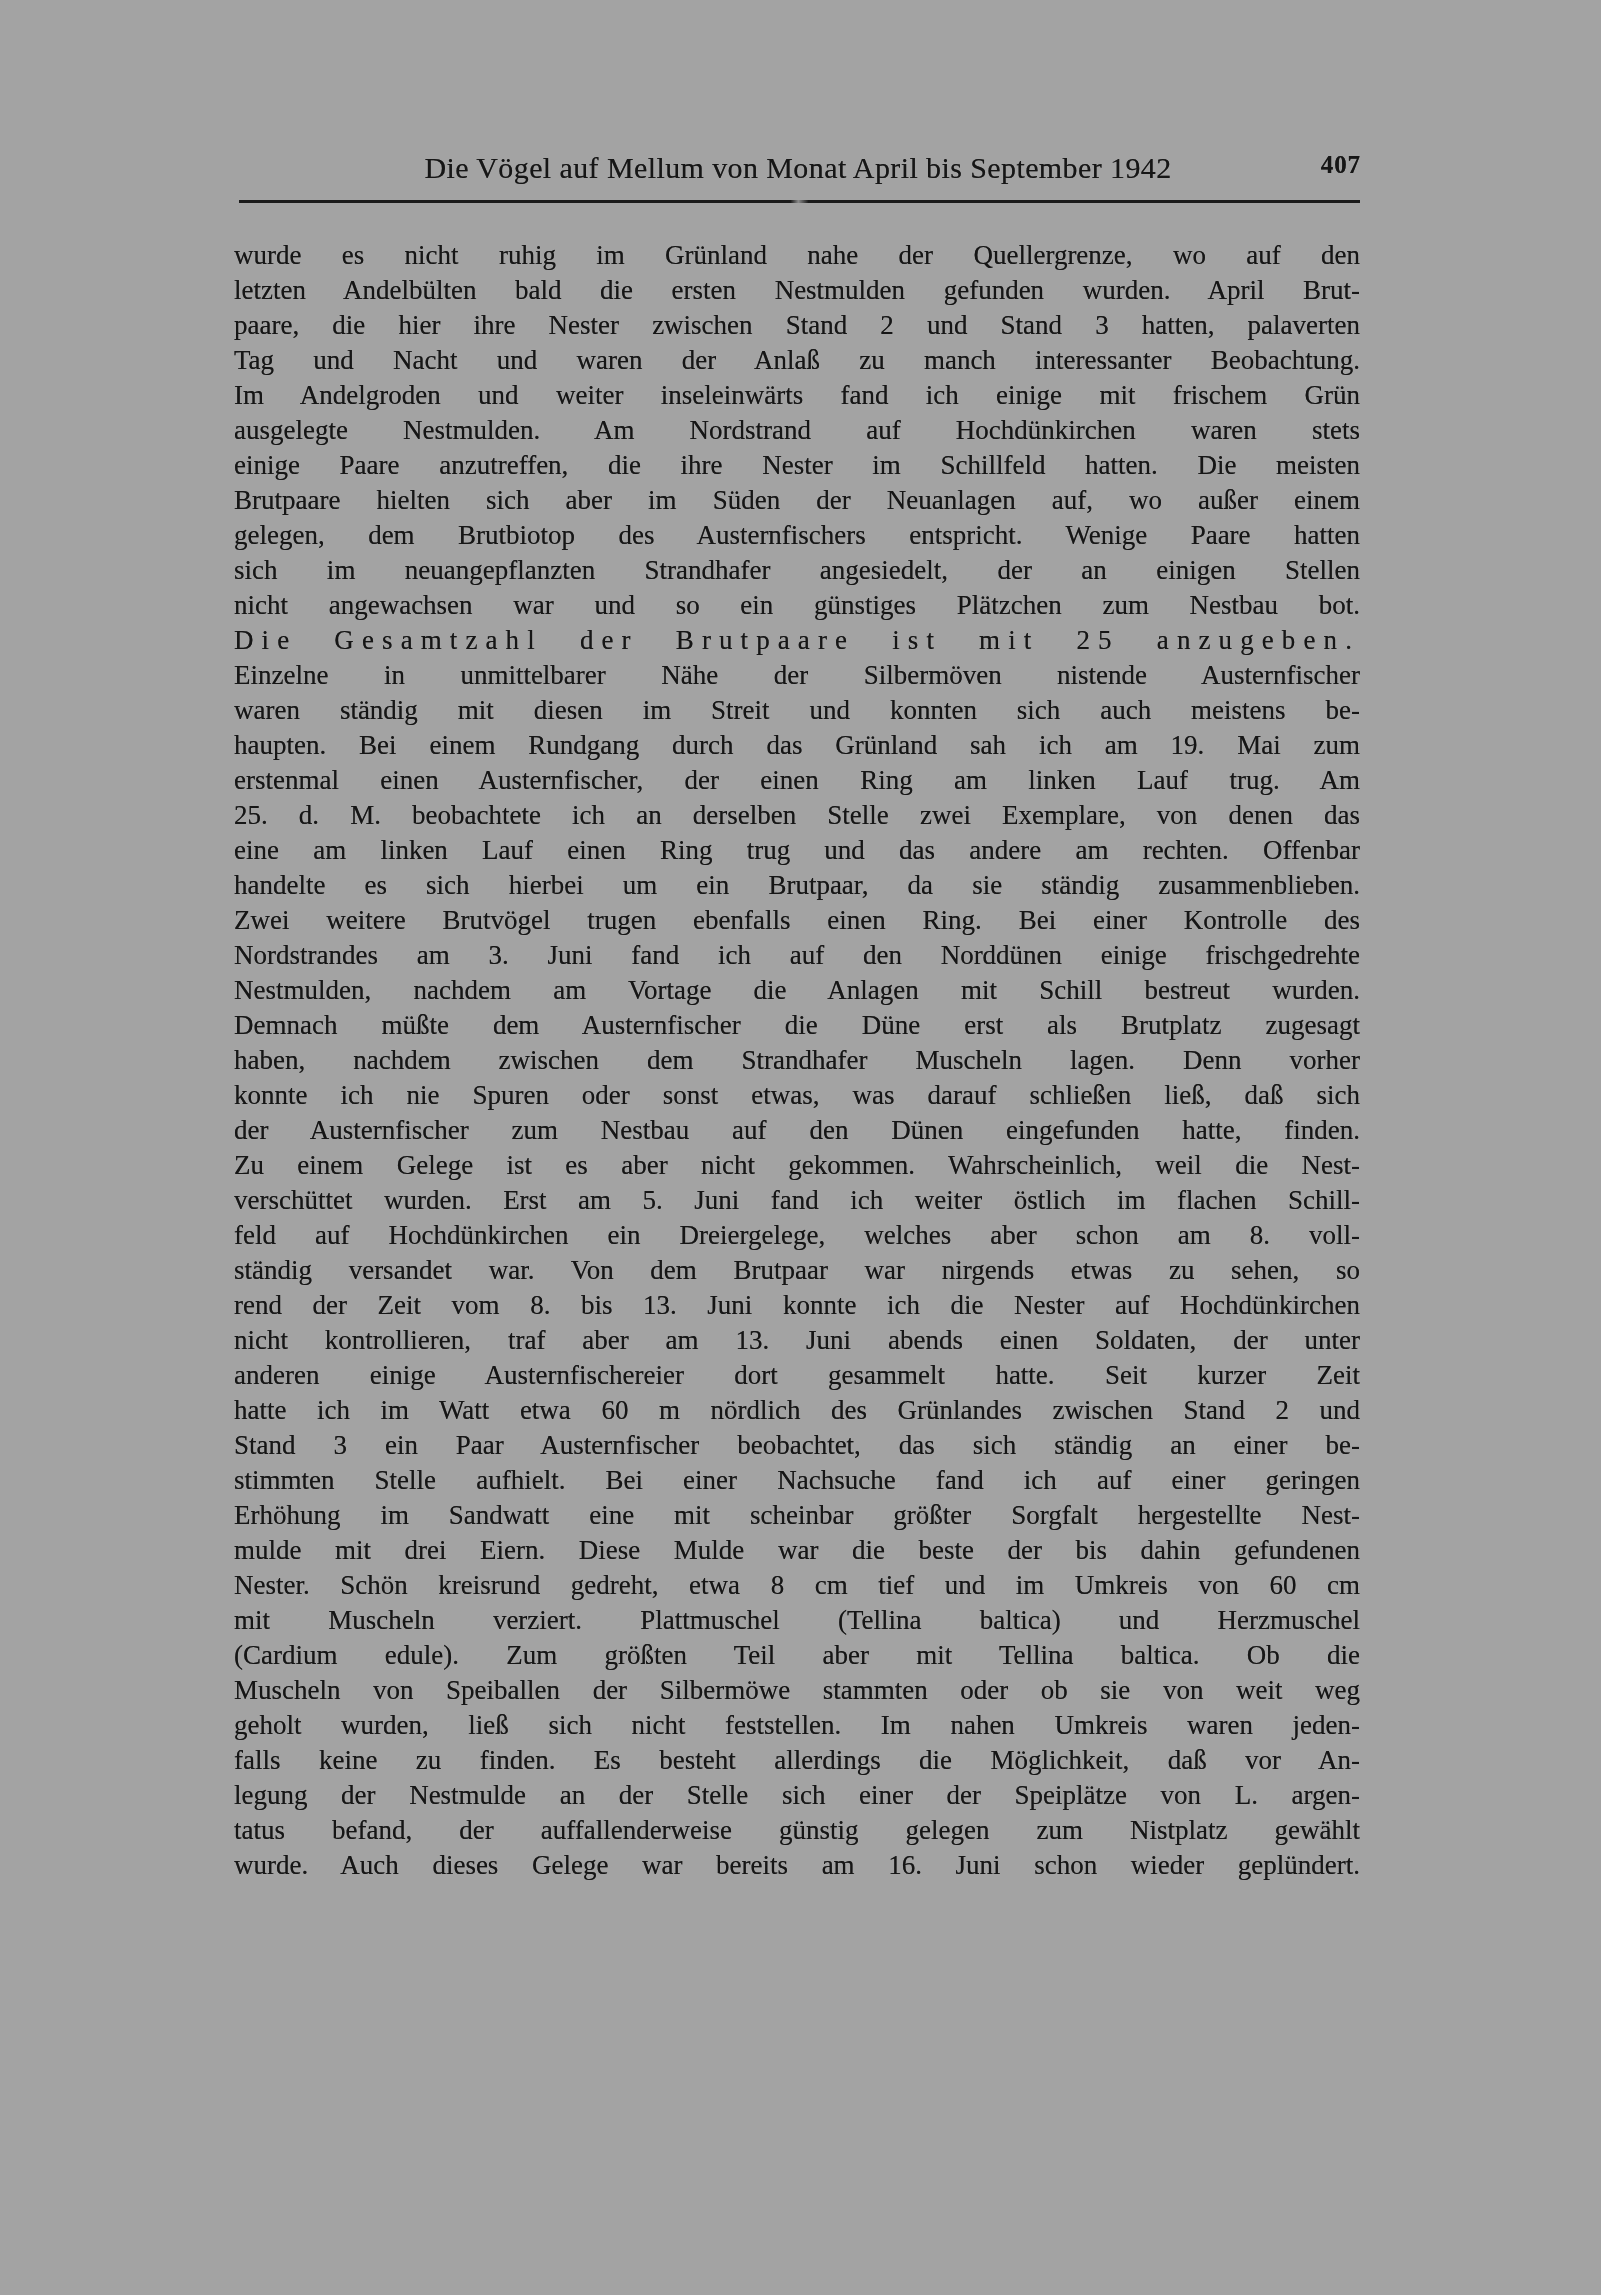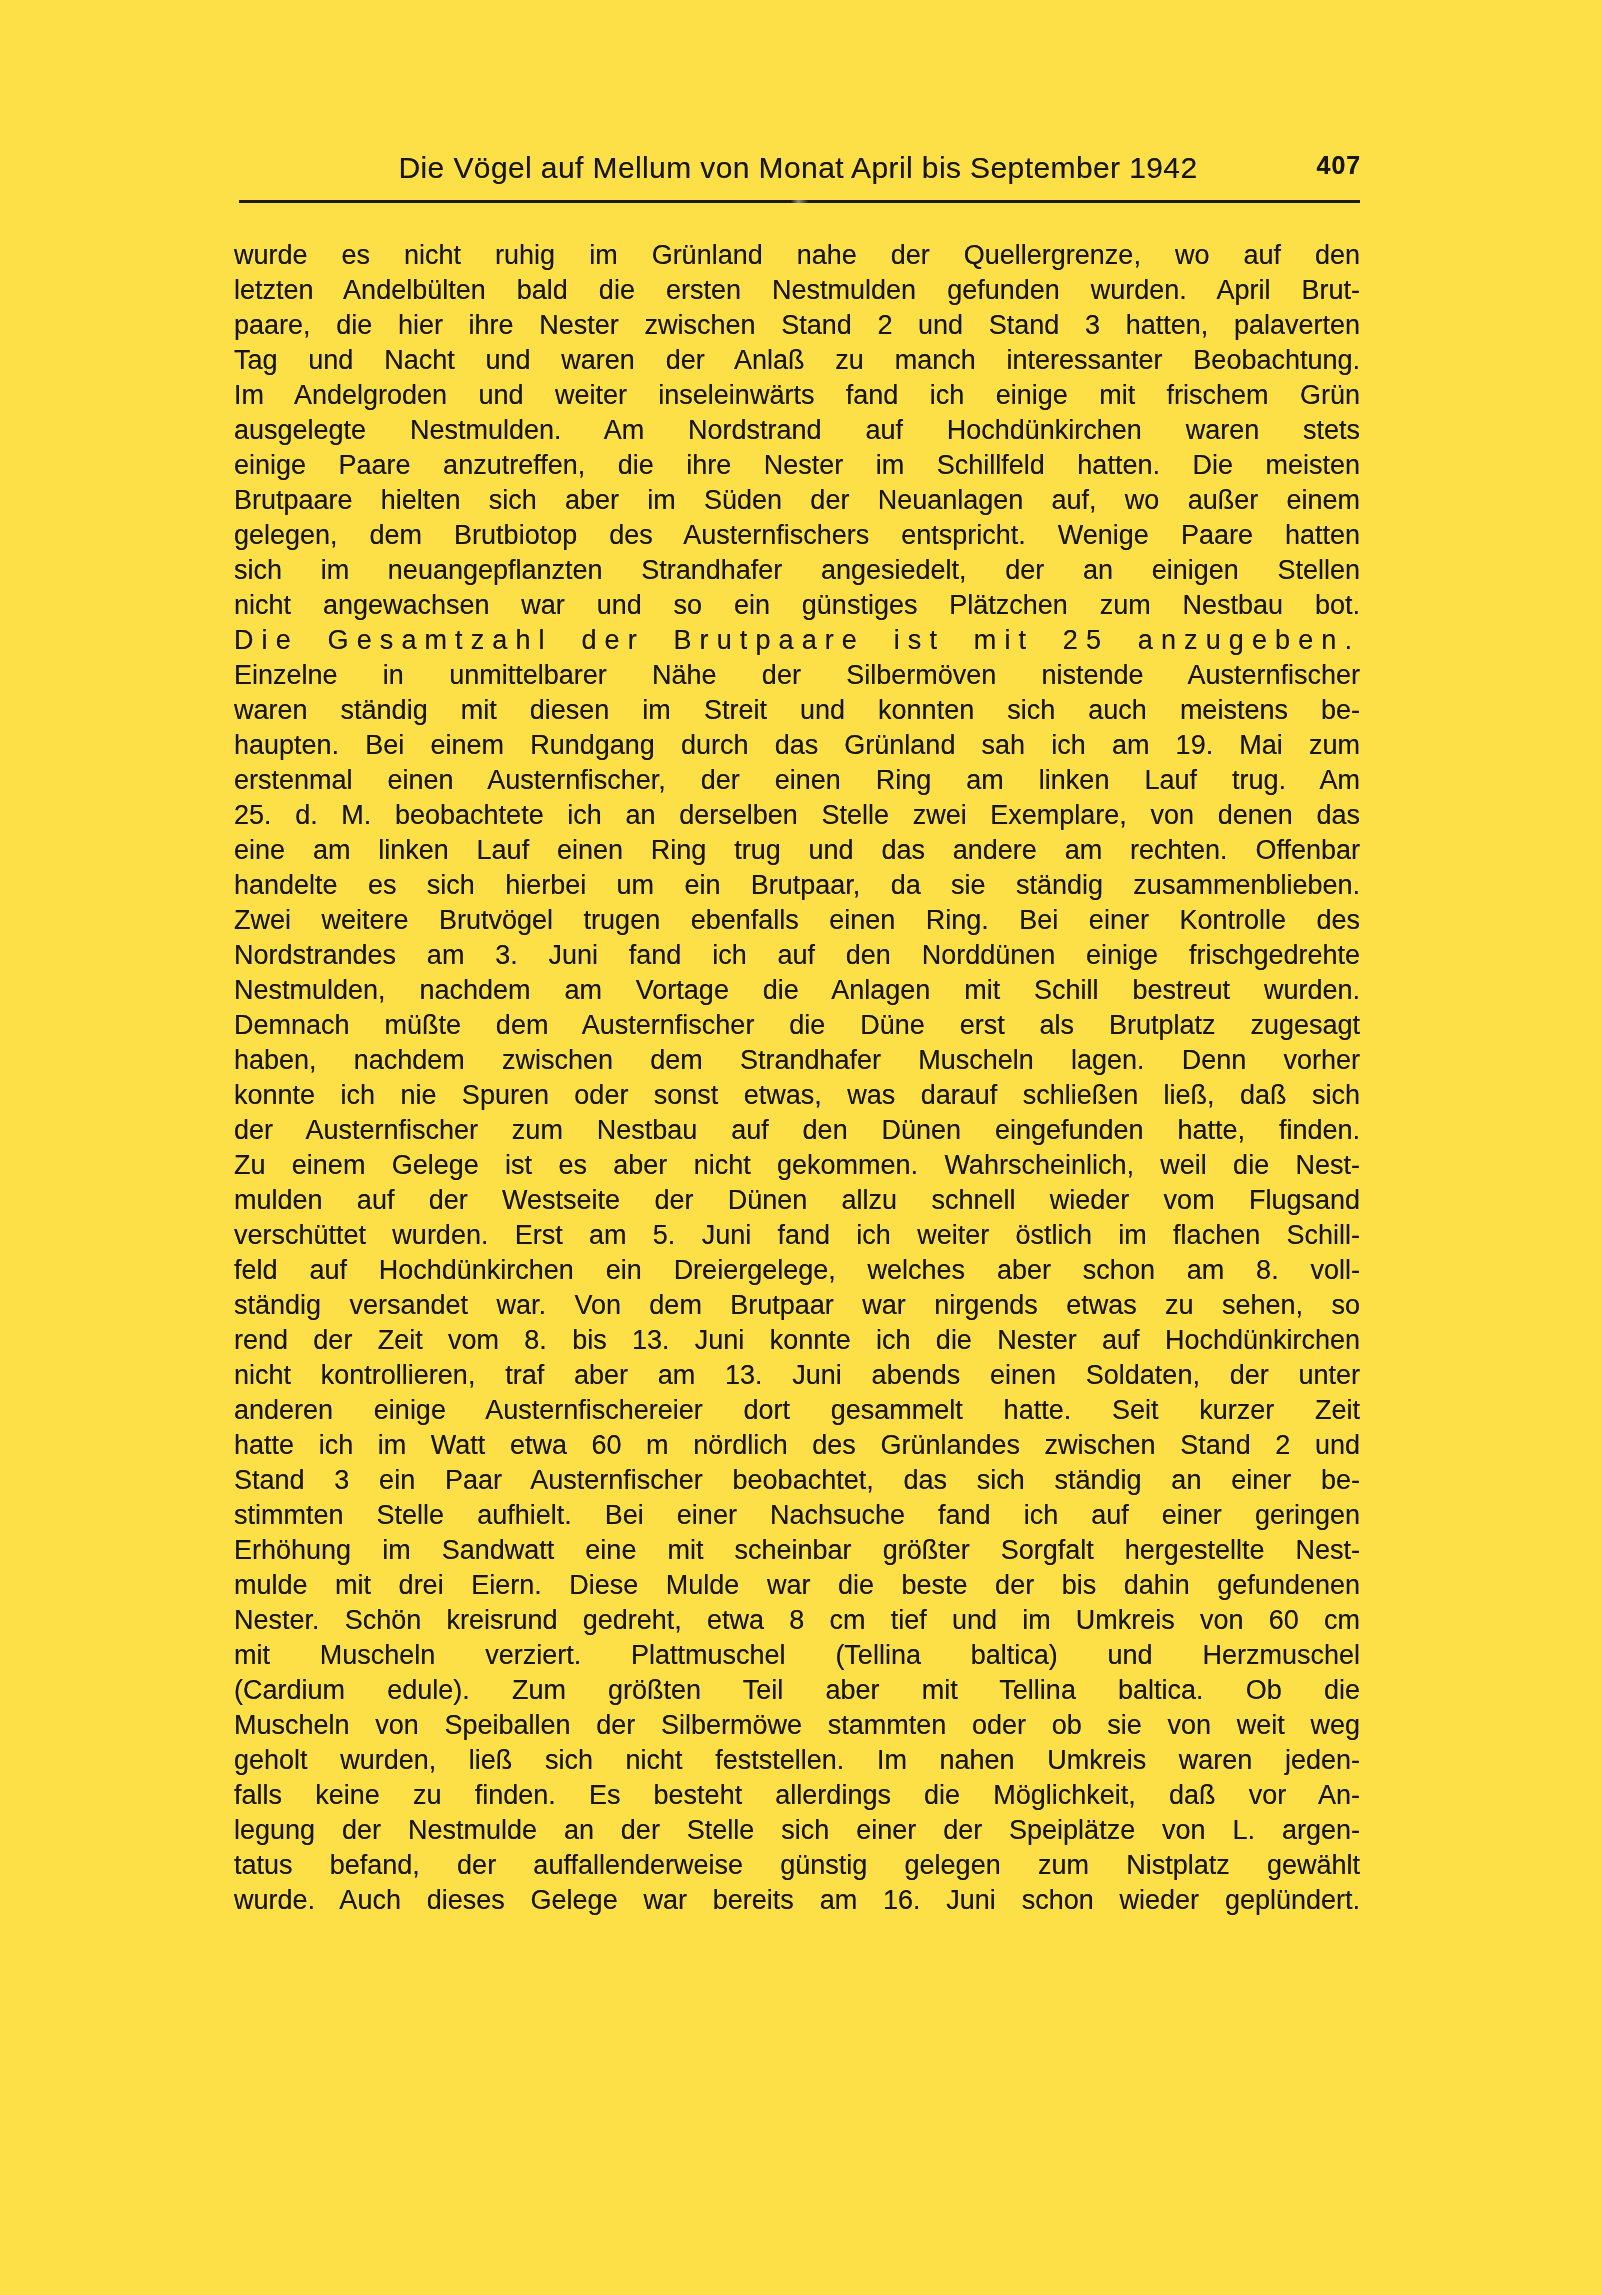--- a/index.html
+++ b/index.html
@@ -6,22 +6,22 @@
   html, body {
     margin: 0;
     padding: 0;
     width: 1602px;
     height: 2295px;
     background: #ffffff;
   }
   .page {
     position: absolute;
     inset: 0;
-    background: #fde047;
-    font-family: Liberation Sans, sans-serif;
+    background: #a3a3a3;
+    font-family: Liberation Serif, serif;
     color: #161616;
     overflow: hidden;
   }
   .pagehead {
     position: absolute;
     left: 235px;
     top: 150px;
     width: 1126px;
     height: 40px;
     font-size: 30px;
@@ -102,21 +102,20 @@
       <div class="line">eine am linken Lauf einen Ring trug und das andere am rechten. Offenbar</div>
       <div class="line">handelte es sich hierbei um ein Brutpaar, da sie ständig zusammenblieben.</div>
       <div class="line">Zwei weitere Brutvögel trugen ebenfalls einen Ring. Bei einer Kontrolle des</div>
       <div class="line">Nordstrandes am 3. Juni fand ich auf den Norddünen einige frischgedrehte</div>
       <div class="line">Nestmulden, nachdem am Vortage die Anlagen mit Schill bestreut wurden.</div>
       <div class="line">Demnach müßte dem Austernfischer die Düne erst als Brutplatz zugesagt</div>
       <div class="line">haben, nachdem zwischen dem Strandhafer Muscheln lagen. Denn vorher</div>
       <div class="line">konnte ich nie Spuren oder sonst etwas, was darauf schließen ließ, daß sich</div>
       <div class="line">der Austernfischer zum Nestbau auf den Dünen eingefunden hatte, finden.</div>
       <div class="line">Zu einem Gelege ist es aber nicht gekommen. Wahrscheinlich, weil die Nest-</div>
-      <div class="line">mulden auf der Westseite der Dünen allzu schnell wieder vom Flugsand</div>
       <div class="line">verschüttet wurden. Erst am 5. Juni fand ich weiter östlich im flachen Schill-</div>
       <div class="line">feld auf Hochdünkirchen ein Dreiergelege, welches aber schon am 8. voll-</div>
       <div class="line">ständig versandet war. Von dem Brutpaar war nirgends etwas zu sehen, so</div>
       <div class="line">rend der Zeit vom 8. bis 13. Juni konnte ich die Nester auf Hochdünkirchen</div>
       <div class="line">nicht kontrollieren, traf aber am 13. Juni abends einen Soldaten, der unter</div>
       <div class="line">anderen einige Austernfischereier dort gesammelt hatte. Seit kurzer Zeit</div>
       <div class="line">hatte ich im Watt etwa 60 m nördlich des Grünlandes zwischen Stand 2 und</div>
       <div class="line">Stand 3 ein Paar Austernfischer beobachtet, das sich ständig an einer be-</div>
       <div class="line">stimmten Stelle aufhielt. Bei einer Nachsuche fand ich auf einer geringen</div>
       <div class="line">Erhöhung im Sandwatt eine mit scheinbar größter Sorgfalt hergestellte Nest-</div>

